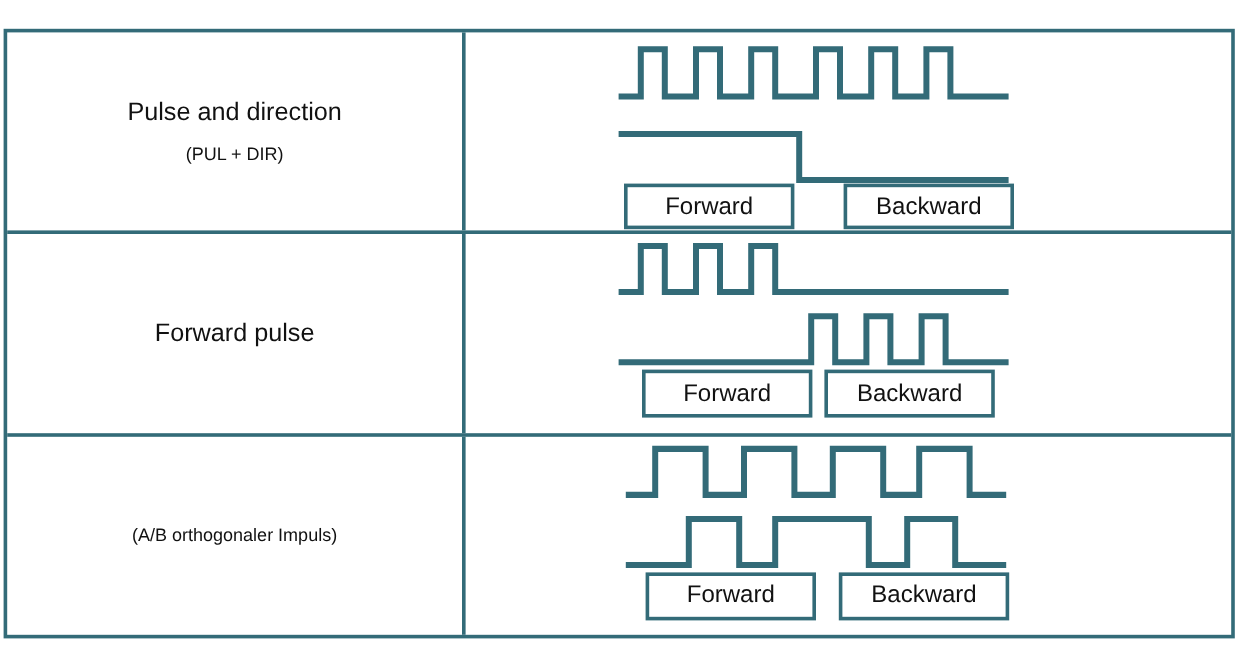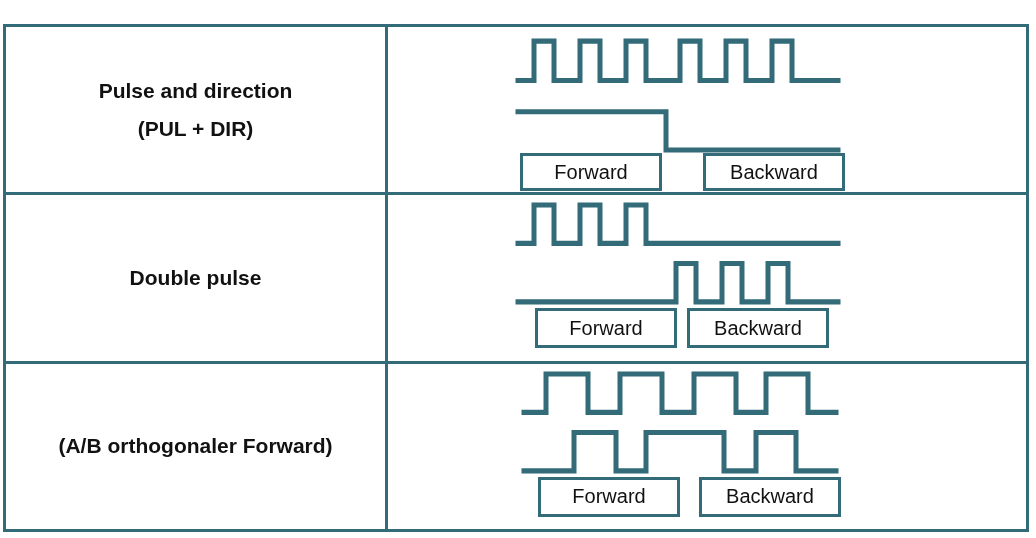--- a/index.html
+++ b/index.html
@@ -52,31 +52,30 @@
     width: 382px;
     flex: 0 0 382px;
     border-right: 3px solid #336b78;
     box-sizing: border-box;
     display: flex;
     flex-direction: column;
     align-items: center;
     justify-content: center;
     gap: 14px;
     padding: 0 10px;
-    font-weight: bold;
   }
   .label-line {
     font-size: 21px;
     line-height: 1.15;
     color: #111111;
     text-align: center;
     white-space: nowrap;
   }
   .label-line.sub {
-    font-size: 21px;
+    font-size: 15px;
   }
 
   
   .diagram-cell {
     flex: 1 1 auto;
     position: relative;
     box-sizing: border-box;
     min-width: 0;
   }
   .wave-svg {
@@ -155,21 +154,21 @@
         <div class="legend-layer">
           <div class="legend-box legend-fwd">Forward</div>
           <div class="legend-box legend-bwd">Backward</div>
         </div>
       </div>
     </div>
 
     <div class="table-row">
 
       <div class="label-cell">
-        <div class="label-line">Double pulse</div>
+        <div class="label-line">Forward pulse</div>
       </div>
 
       <div class="diagram-cell r2">
         <svg class="wave-svg" viewBox="0 0 638 164" preserveAspectRatio="none">
           <g fill="none" stroke="#336b78" stroke-width="5" stroke-linecap="square" stroke-linejoin="miter" vector-effect="non-scaling-stroke">
 
             <path d="M 130 48
                      L 146 48 L 146 10 L 166 10 L 166 48
                      L 192 48 L 192 10 L 212 10 L 212 48
                      L 238 48 L 238 10 L 258 10 L 258 48
@@ -186,21 +185,21 @@
         <div class="legend-layer">
           <div class="legend-box legend-fwd">Forward</div>
           <div class="legend-box legend-bwd">Backward</div>
         </div>
       </div>
     </div>
 
     <div class="table-row">
 
       <div class="label-cell">
-        <div class="label-line sub">(A/B orthogonaler Forward)</div>
+        <div class="label-line sub">(A/B orthogonaler Impuls)</div>
       </div>
 
       <div class="diagram-cell r3">
         <svg class="wave-svg" viewBox="0 0 638 164" preserveAspectRatio="none">
           <g fill="none" stroke="#336b78" stroke-width="5" stroke-linecap="square" stroke-linejoin="miter" vector-effect="non-scaling-stroke">
 
             <path d="M 136 48
                      L 158 48 L 158 10 L 200 10 L 200 48
                      L 232 48 L 232 10 L 274 10 L 274 48
                      L 306 48 L 306 10 L 348 10 L 348 48

